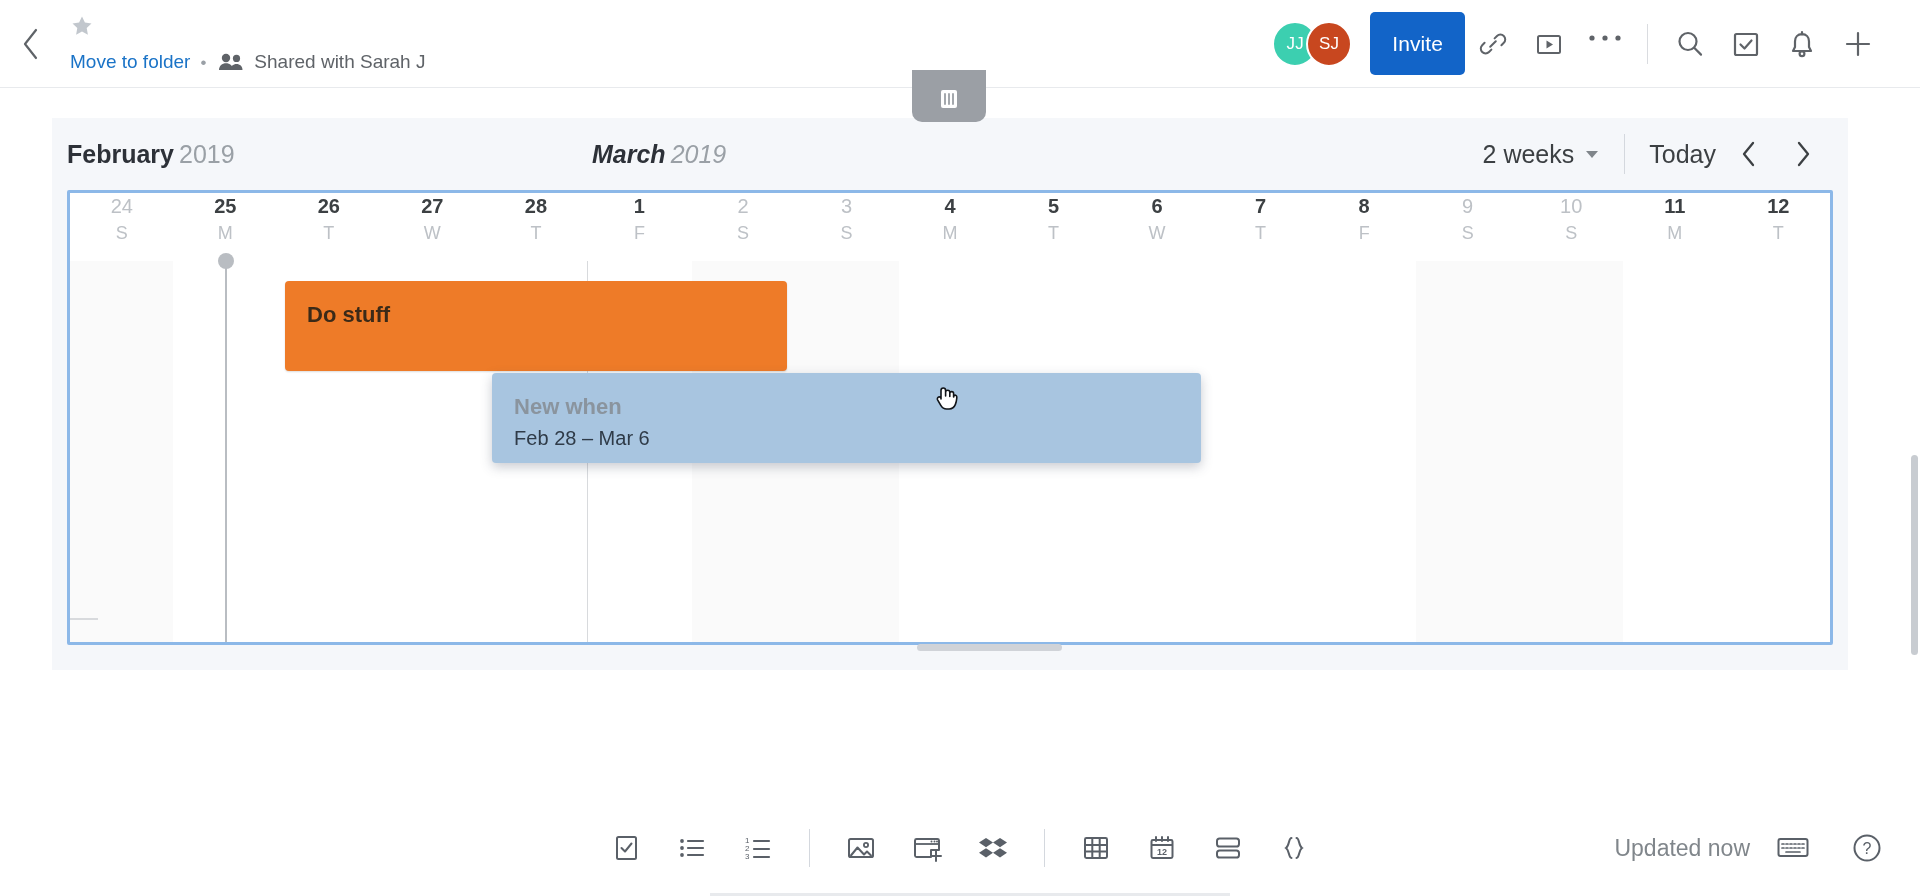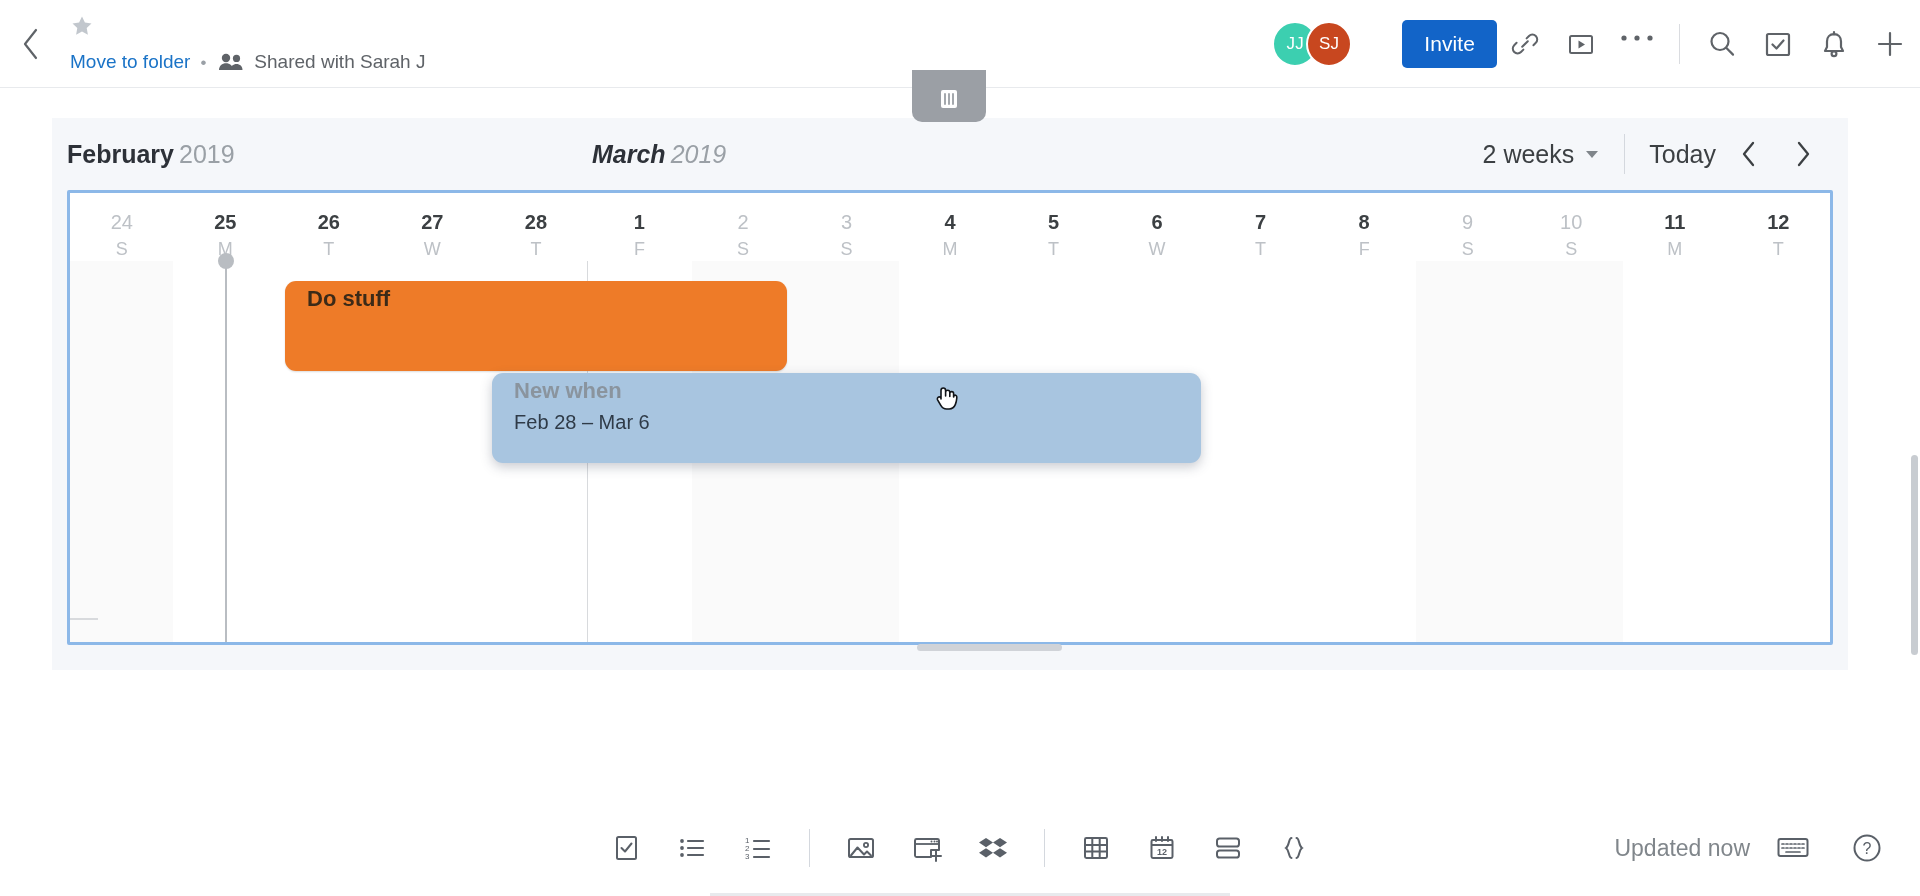--- a/index.html
+++ b/index.html
@@ -39,36 +39,36 @@
     font-size: 19px; color: #1a73c7; cursor: pointer; line-height: 22px;
   }
   .dot-sep { color: #9aa0a6; font-size: 17px; line-height: 17px; }
   .people-icon { display: block; margin-left: 2px; }
   .shared-with {
     font-size: 19px; color: #5f6368; line-height: 22px;
   }
 
   .topbar-right {
     margin-left: auto; display: flex; align-items: center;
-    height: 88px; padding-right: 2px;
+    height: 88px; padding-right: 34px;
   }
   .avatars { display: flex; align-items: center; margin-right: 18px; }
   .avatar {
     width: 46px; height: 46px; border-radius: 50%;
     display: flex; align-items: center; justify-content: center;
     color: #fff; font-size: 17px; font-weight: 500; letter-spacing: .3px;
     border: 2px solid #fff; cursor: pointer;
   }
   .avatar.a2 { margin-left: -12px; }
   .invite-btn {
     background: #1264c8; color: #fff;
     font-size: 21px; font-family: "Liberation Sans", sans-serif;
     border: none; border-radius: 5px;
-    padding: 0 22px; height: 48px; line-height: 48px;
-    cursor: pointer; letter-spacing: .1px; margin-left: 32px;
+    padding: 0 22px; height: 63px; line-height: 48px;
+    cursor: pointer; letter-spacing: .1px;
   }
   .icon-btn {
     width: 56px; height: 56px; display: flex;
     align-items: center; justify-content: center;
     cursor: pointer; border-radius: 4px;
   }
   .vsep {
     width: 1px; height: 40px; background: #dadce0; margin: 0 14px;
   }
   .dots-btn {
@@ -128,21 +128,21 @@
     background: #ffffff;
     border: 3px solid #8cb8e8;
     border-radius: 2px;
     overflow: hidden;
   }
   .day-head-row {
     position: relative; height: 68px; width: 100%;
     display: flex; background: #fff;
   }
   .day-col-head {
-    flex: 1 1 0; text-align: center; padding-top: 16px;
+    flex: 1 1 0; text-align: center; padding-top: 0;
   }
   .dnum { font-size: 20px; line-height: 26px; font-weight: 700; color: #3c4043; }
   .dnum.off { color: #bdc1c6; font-weight: 400; }
   .dlet { font-size: 18px; line-height: 26px; color: #bdc1c6; margin-top: 1px; }
 
   .grid-body {
     position: relative; width: 100%; height: 387px; background: #fff;
   }
   .col-cells { position: absolute; inset: 0; display: flex; }
   .col-cell { flex: 1 1 0; height: 100%; }
@@ -154,22 +154,22 @@
     width: 2px; background: #b9bdc2; z-index: 4;
   }
   .today-dot {
     position: absolute; top: -8px; left: -7px;
     width: 16px; height: 16px; border-radius: 50%;
     background: #b9bdc2;
   }
 
   
   .bar {
-    position: absolute; border-radius: 11px;
-    padding: 4px 22px; z-index: 10;
+    position: absolute; border-radius: 4px;
+    padding: 20px 22px; z-index: 10;
   }
   .bar-title { font-size: 22px; font-weight: 700; line-height: 28px; }
   .bar-sub { font-size: 20px; line-height: 28px; margin-top: 3px; }
 
   .bar-orange {
     background: #ee7b28; color: #3d2a16;
     box-shadow: 0 1px 2px rgba(0,0,0,.14);
     cursor: pointer;
   }
   .bar-orange .bar-title { color: #3b2a18; }

